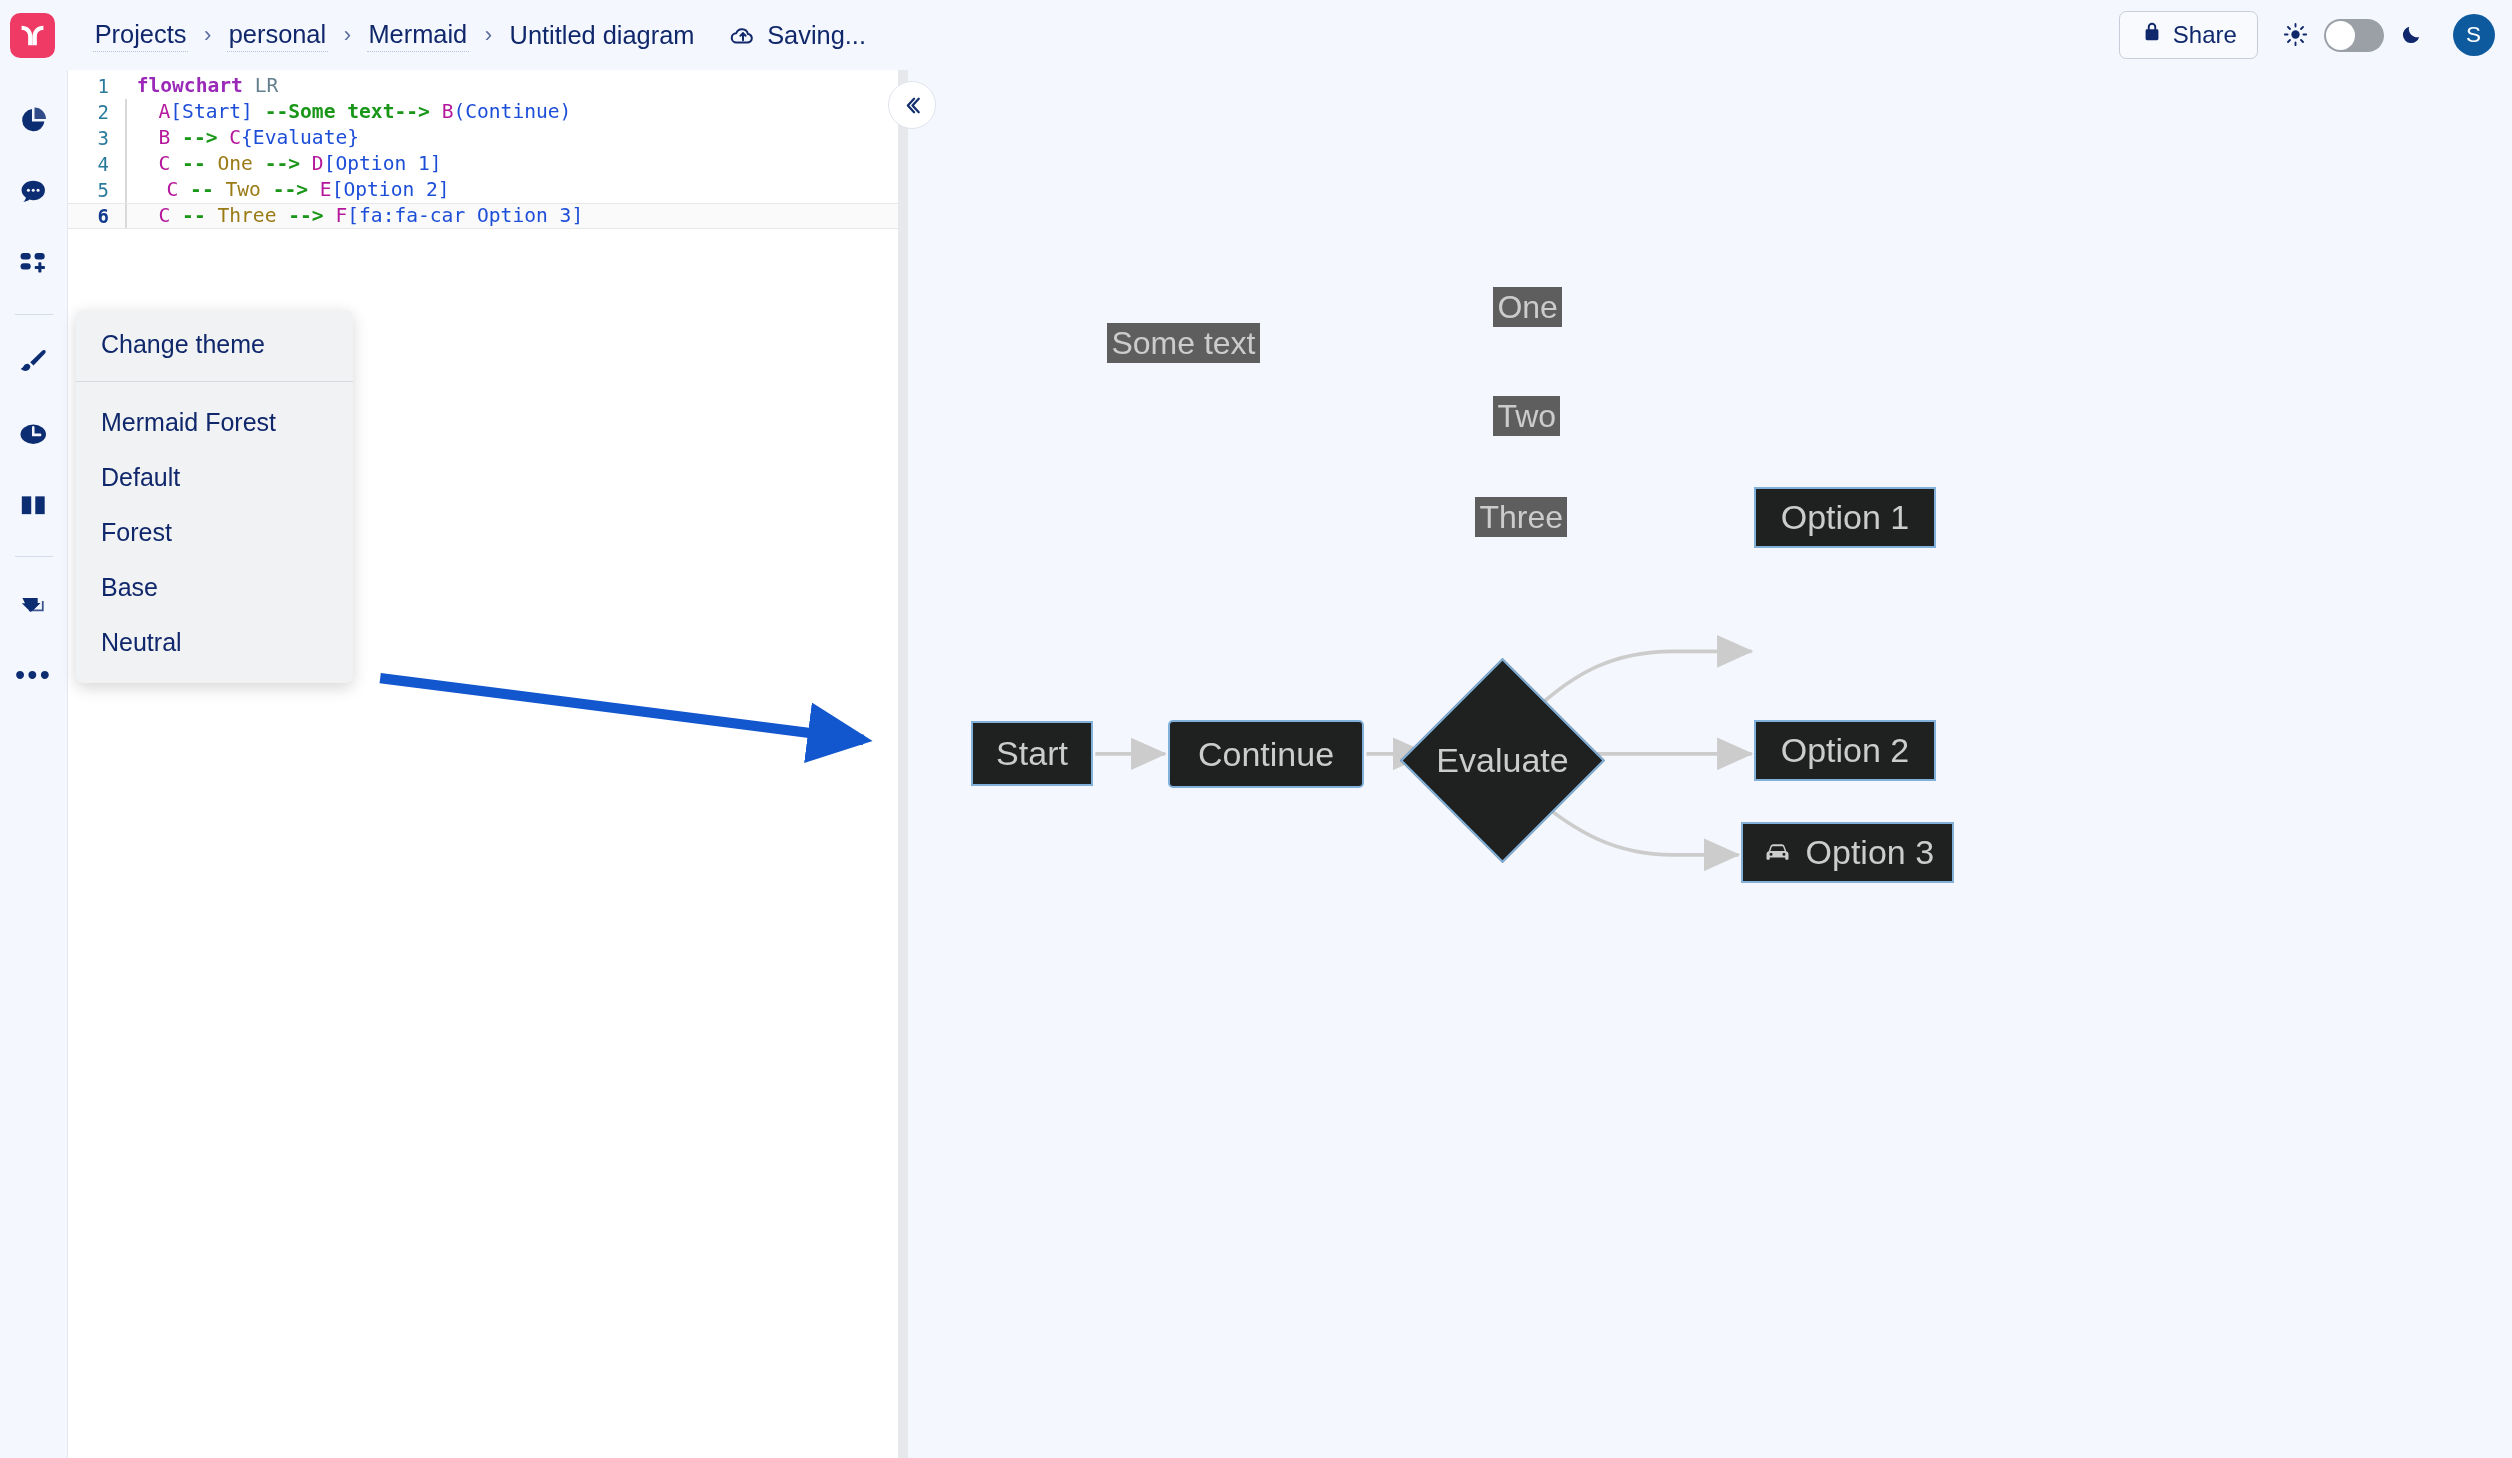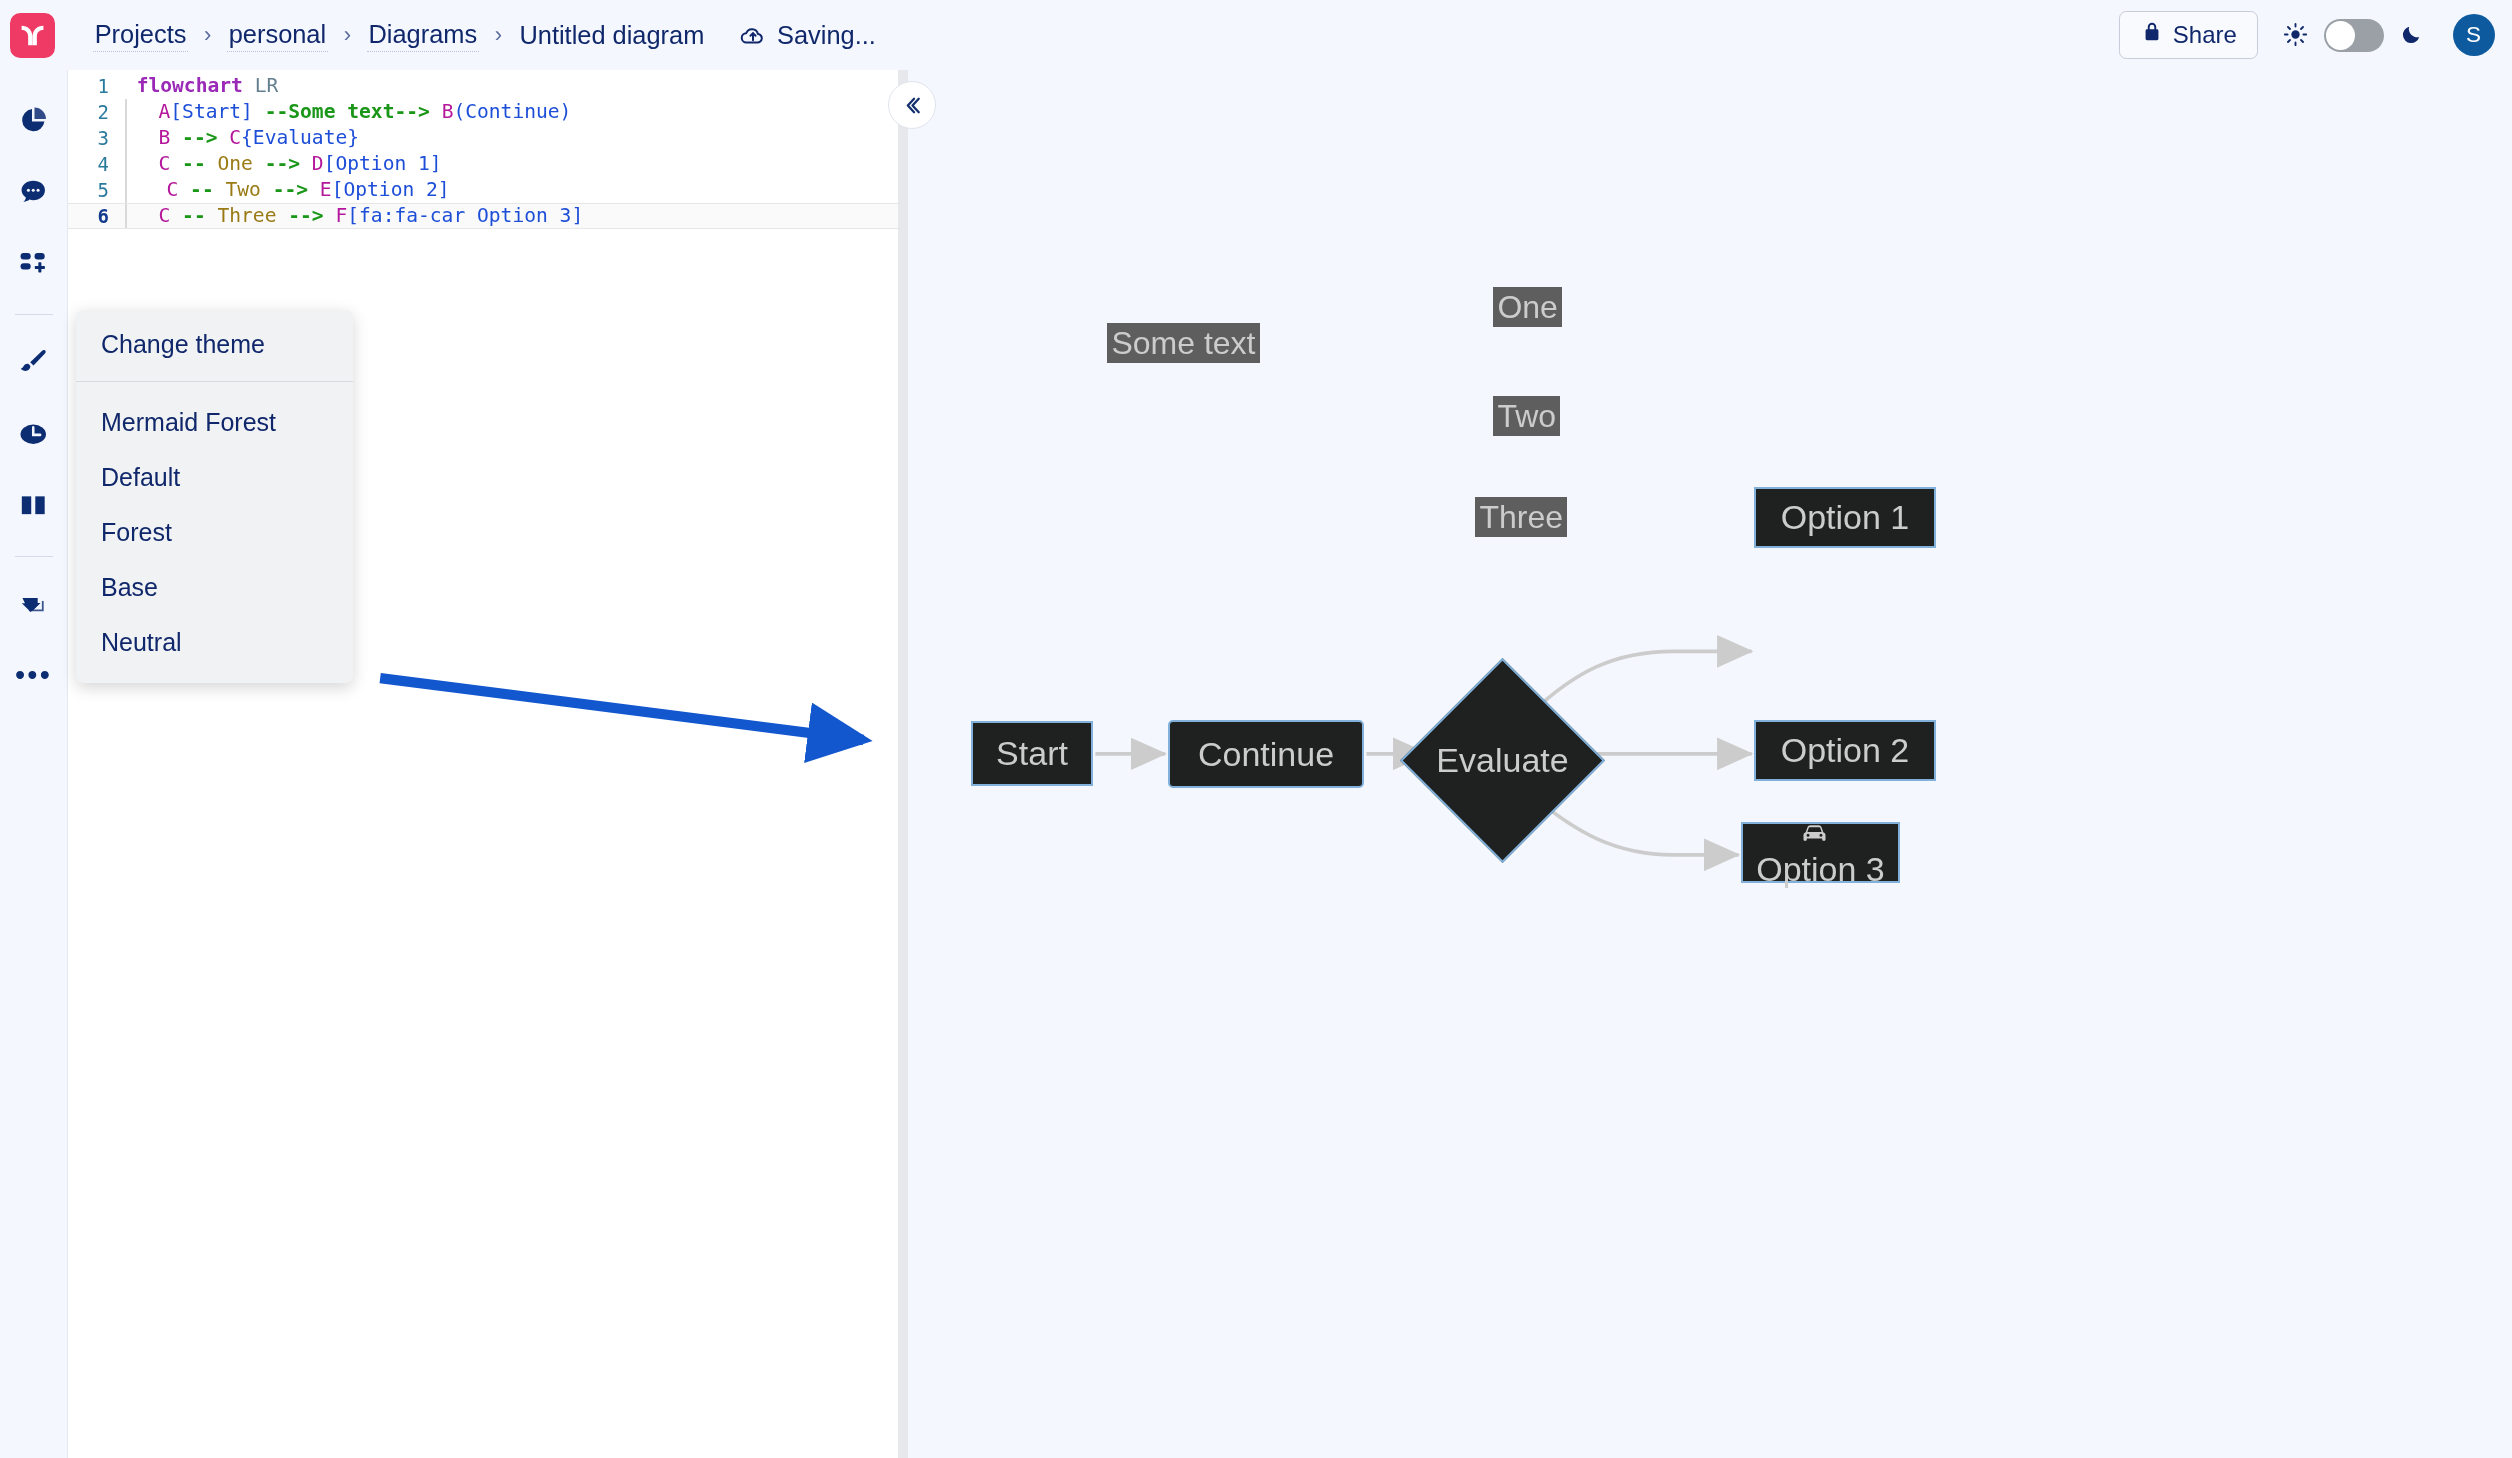--- a/index.html
+++ b/index.html
@@ -169,21 +169,21 @@
         <path fill="#ffffff" d="M3 4c5 0 8.5 3.2 9 8.6V20H8.4v-7.6C8.1 8.8 5.9 7.4 3 7.4V4z"></path>
         <path fill="#ffffff" d="M21 4c-5 0-8.5 3.2-9 8.6V20h3.6v-7.6c.3-3.6 2.5-5 5.4-5V4z"></path>
       </svg>
     </div>
 
     <div class="breadcrumb">
       <span class="crumb">Projects</span>
       <span class="crumb-sep">›</span>
       <span class="crumb">personal</span>
       <span class="crumb-sep">›</span>
-      <span class="crumb">Diagrams</span>
+      <span class="crumb">Mermaid</span>
       <span class="crumb-sep">›</span>
       <span class="crumb last">Untitled diagram</span>
     </div>
 
     <div class="saving">
       <span class="cloud">
         <svg width="28" height="28" viewBox="0 0 24 24" fill="none" stroke="#10286b" stroke-width="1.7" stroke-linecap="round" stroke-linejoin="round">
           <path d="M6.5 18.5a4 4 0 0 1-.3-8 5.2 5.2 0 0 1 10 .6 3.6 3.6 0 0 1-.7 7.4H6.5z"></path>
           <path d="M12 16.5V10.6"></path>
             <path d="M9.8 12.6 12 10.4l2.2 2.2"></path>
@@ -354,21 +354,21 @@
           <span>Continue</span>
         </div>
         <div class="diamond" style="left: 513px; top: 618px; width: 145px; height: 145px;"></div>
         <div class="diamond-label" style="left: 462px; top: 618px; width: 247px; height: 145px;">Evaluate</div>
         <div class="node rect" style="left: 837px; top: 417px; width: 182px; height: 61px;">
           <span>Option 1</span>
         </div>
         <div class="node rect" style="left: 837px; top: 650px; width: 182px; height: 61px;">
           <span>Option 2</span>
         </div>
-        <div class="node rect" style="left: 824px; top: 752px; width: 159px; height: 61px; flex-direction: column;">
+        <div class="node rect" style="left: 824px; top: 752px; width: 213px; height: 61px;">
           <span class="car-icon">
             <svg width="33" height="33" viewBox="0 0 24 24" fill="#cccccc">
               <path d="M5.6 11 6.9 7.4C7.2 6.6 8 6 8.9 6h6.2c.9 0 1.7.6 2 1.4L18.4 11c.9.3 1.6 1.1 1.6 2.1v3.3c0 .5-.4.9-.9.9h-.6c-.5 0-.9-.4-.9-.9v-.7H6.4v.7c0 .5-.4.9-.9.9h-.6c-.5 0-.9-.4-.9-.9v-3.3c0-1 .7-1.8 1.6-2.1zm2.2-3 -1 2.9h10.4l-1-2.9c-.1-.3-.4-.5-.7-.5H8.5c-.3 0-.6.2-.7.5zM7.3 14.3a1.1 1.1 0 1 0 0-2.2 1.1 1.1 0 0 0 0 2.2zm9.4 0a1.1 1.1 0 1 0 0-2.2 1.1 1.1 0 0 0 0 2.2z"></path>
             </svg>
           </span>
           <span>Option 3</span>
         </div>
       </div>
     <div id="labels-layer">
         <div class="edge-label" style="left: 190px; top: 253px;">Some text</div>

